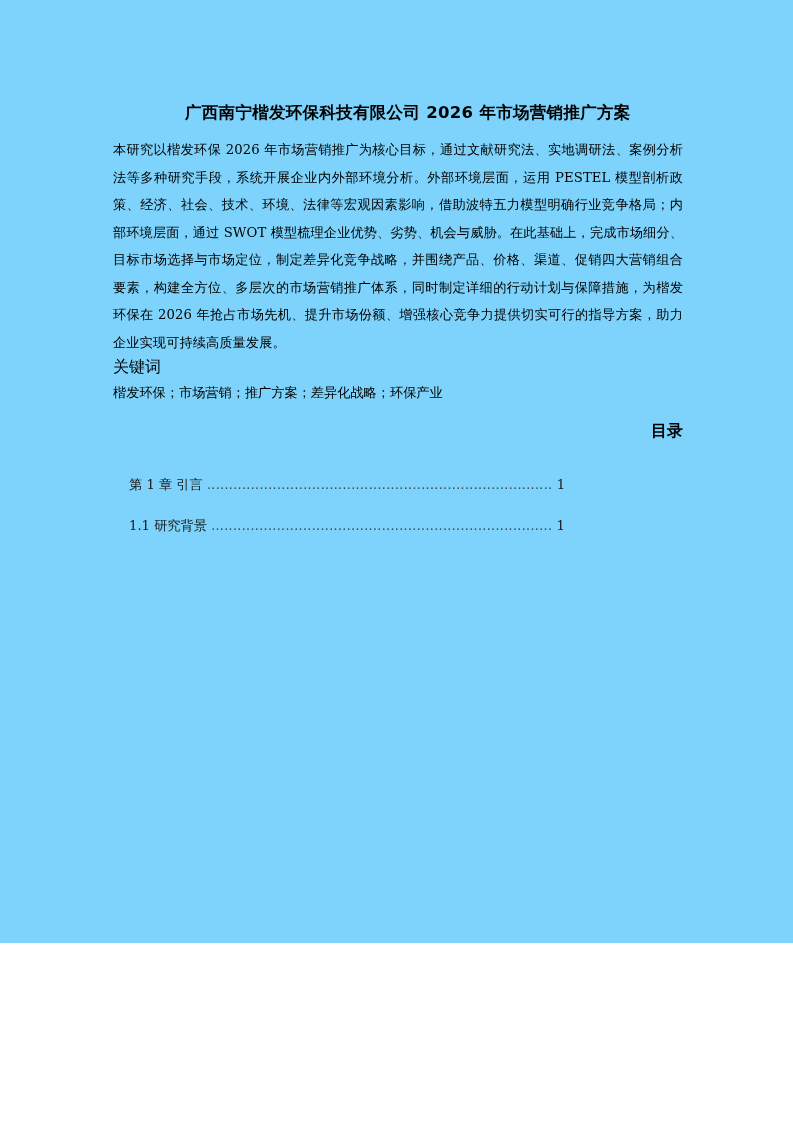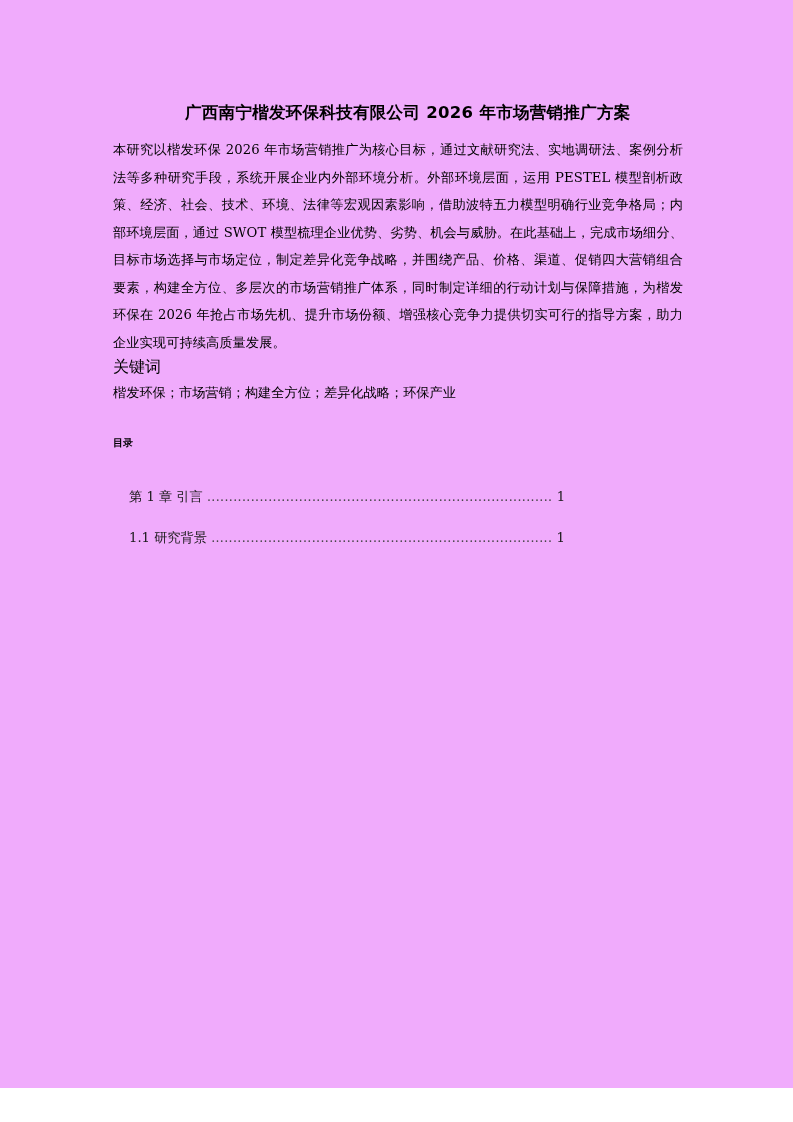--- a/index.html
+++ b/index.html
@@ -13,22 +13,22 @@
     font-family: "DejaVu Sans", "Liberation Sans", sans-serif;
     color: #000000;
     position: relative;
     overflow: hidden;
   }
   .page {
     position: absolute;
     left: 0;
     top: 0;
     width: 793px;
-    height: 1088px;
-    background: #f0abfc;
+    height: 943px;
+    background: #7dd3fc;
   }
   .content {
     position: absolute;
     left: 113px;
     top: 96px;
     width: 570px;
   }
   .doc-title {
     font-family: "DejaVu Sans", "Liberation Sans", sans-serif;
     font-weight: bold;
@@ -44,24 +44,25 @@
     font-family: "DejaVu Sans", "Liberation Sans", sans-serif;
     font-weight: bold;
     font-size: 14.5px;
     line-height: 30px;
     margin: 2px 0 4px 0;
     color: #000;
   }
   .toc-heading {
     font-family: "DejaVu Sans", "Liberation Sans", sans-serif;
     font-weight: bold;
-    font-size: 10px;
+    font-size: 16px;
     line-height: 34px;
-    margin: 20px 0 4px 0;
+    margin: 8px 0 4px 0;
     color: #000;
+    text-align: right;
   }
   .body-para {
     font-family: "DejaVu Serif", "Liberation Serif", serif;
     font-size: 13.2px;
     line-height: 27.5px;
     text-align: justify;
     margin: 0;
     color: #000;
     letter-spacing: 0.1px;
   }
@@ -110,21 +111,21 @@
 <div class="page">
   <div class="content">
 
     <h1 class="doc-title">广西南宁楷发环保科技有限公司 2026 年市场营销推广方案</h1>
 
 
 
     <p class="body-para">本研究以楷发环保 2026 年市场营销推广为核心目标，通过文献研究法、实地调研法、案例分析法等多种研究手段，系统开展企业内外部环境分析。外部环境层面，运用 PESTEL 模型剖析政策、经济、社会、技术、环境、法律等宏观因素影响，借助波特五力模型明确行业竞争格局；内部环境层面，通过 SWOT 模型梳理企业优势、劣势、机会与威胁。在此基础上，完成市场细分、目标市场选择与市场定位，制定差异化竞争战略，并围绕产品、价格、渠道、促销四大营销组合要素，构建全方位、多层次的市场营销推广体系，同时制定详细的行动计划与保障措施，为楷发环保在 2026 年抢占市场先机、提升市场份额、增强核心竞争力提供切实可行的指导方案，助力企业实现可持续高质量发展。</p>
 
     <p class="kw-label">关键词</p>
-    <p class="kw-line">楷发环保；市场营销；构建全方位；差异化战略；环保产业</p>
+    <p class="kw-line">楷发环保；市场营销；推广方案；差异化战略；环保产业</p>
 
     <h2 class="toc-heading">目录</h2>
 
     <ul class="toc-list">
       <li class="toc-item">
         <span class="toc-label">第 1 章 引言</span>
         <span class="toc-dots">...............................................................................</span>
         <span class="toc-page">1</span>
       </li>
       <li class="toc-item">

